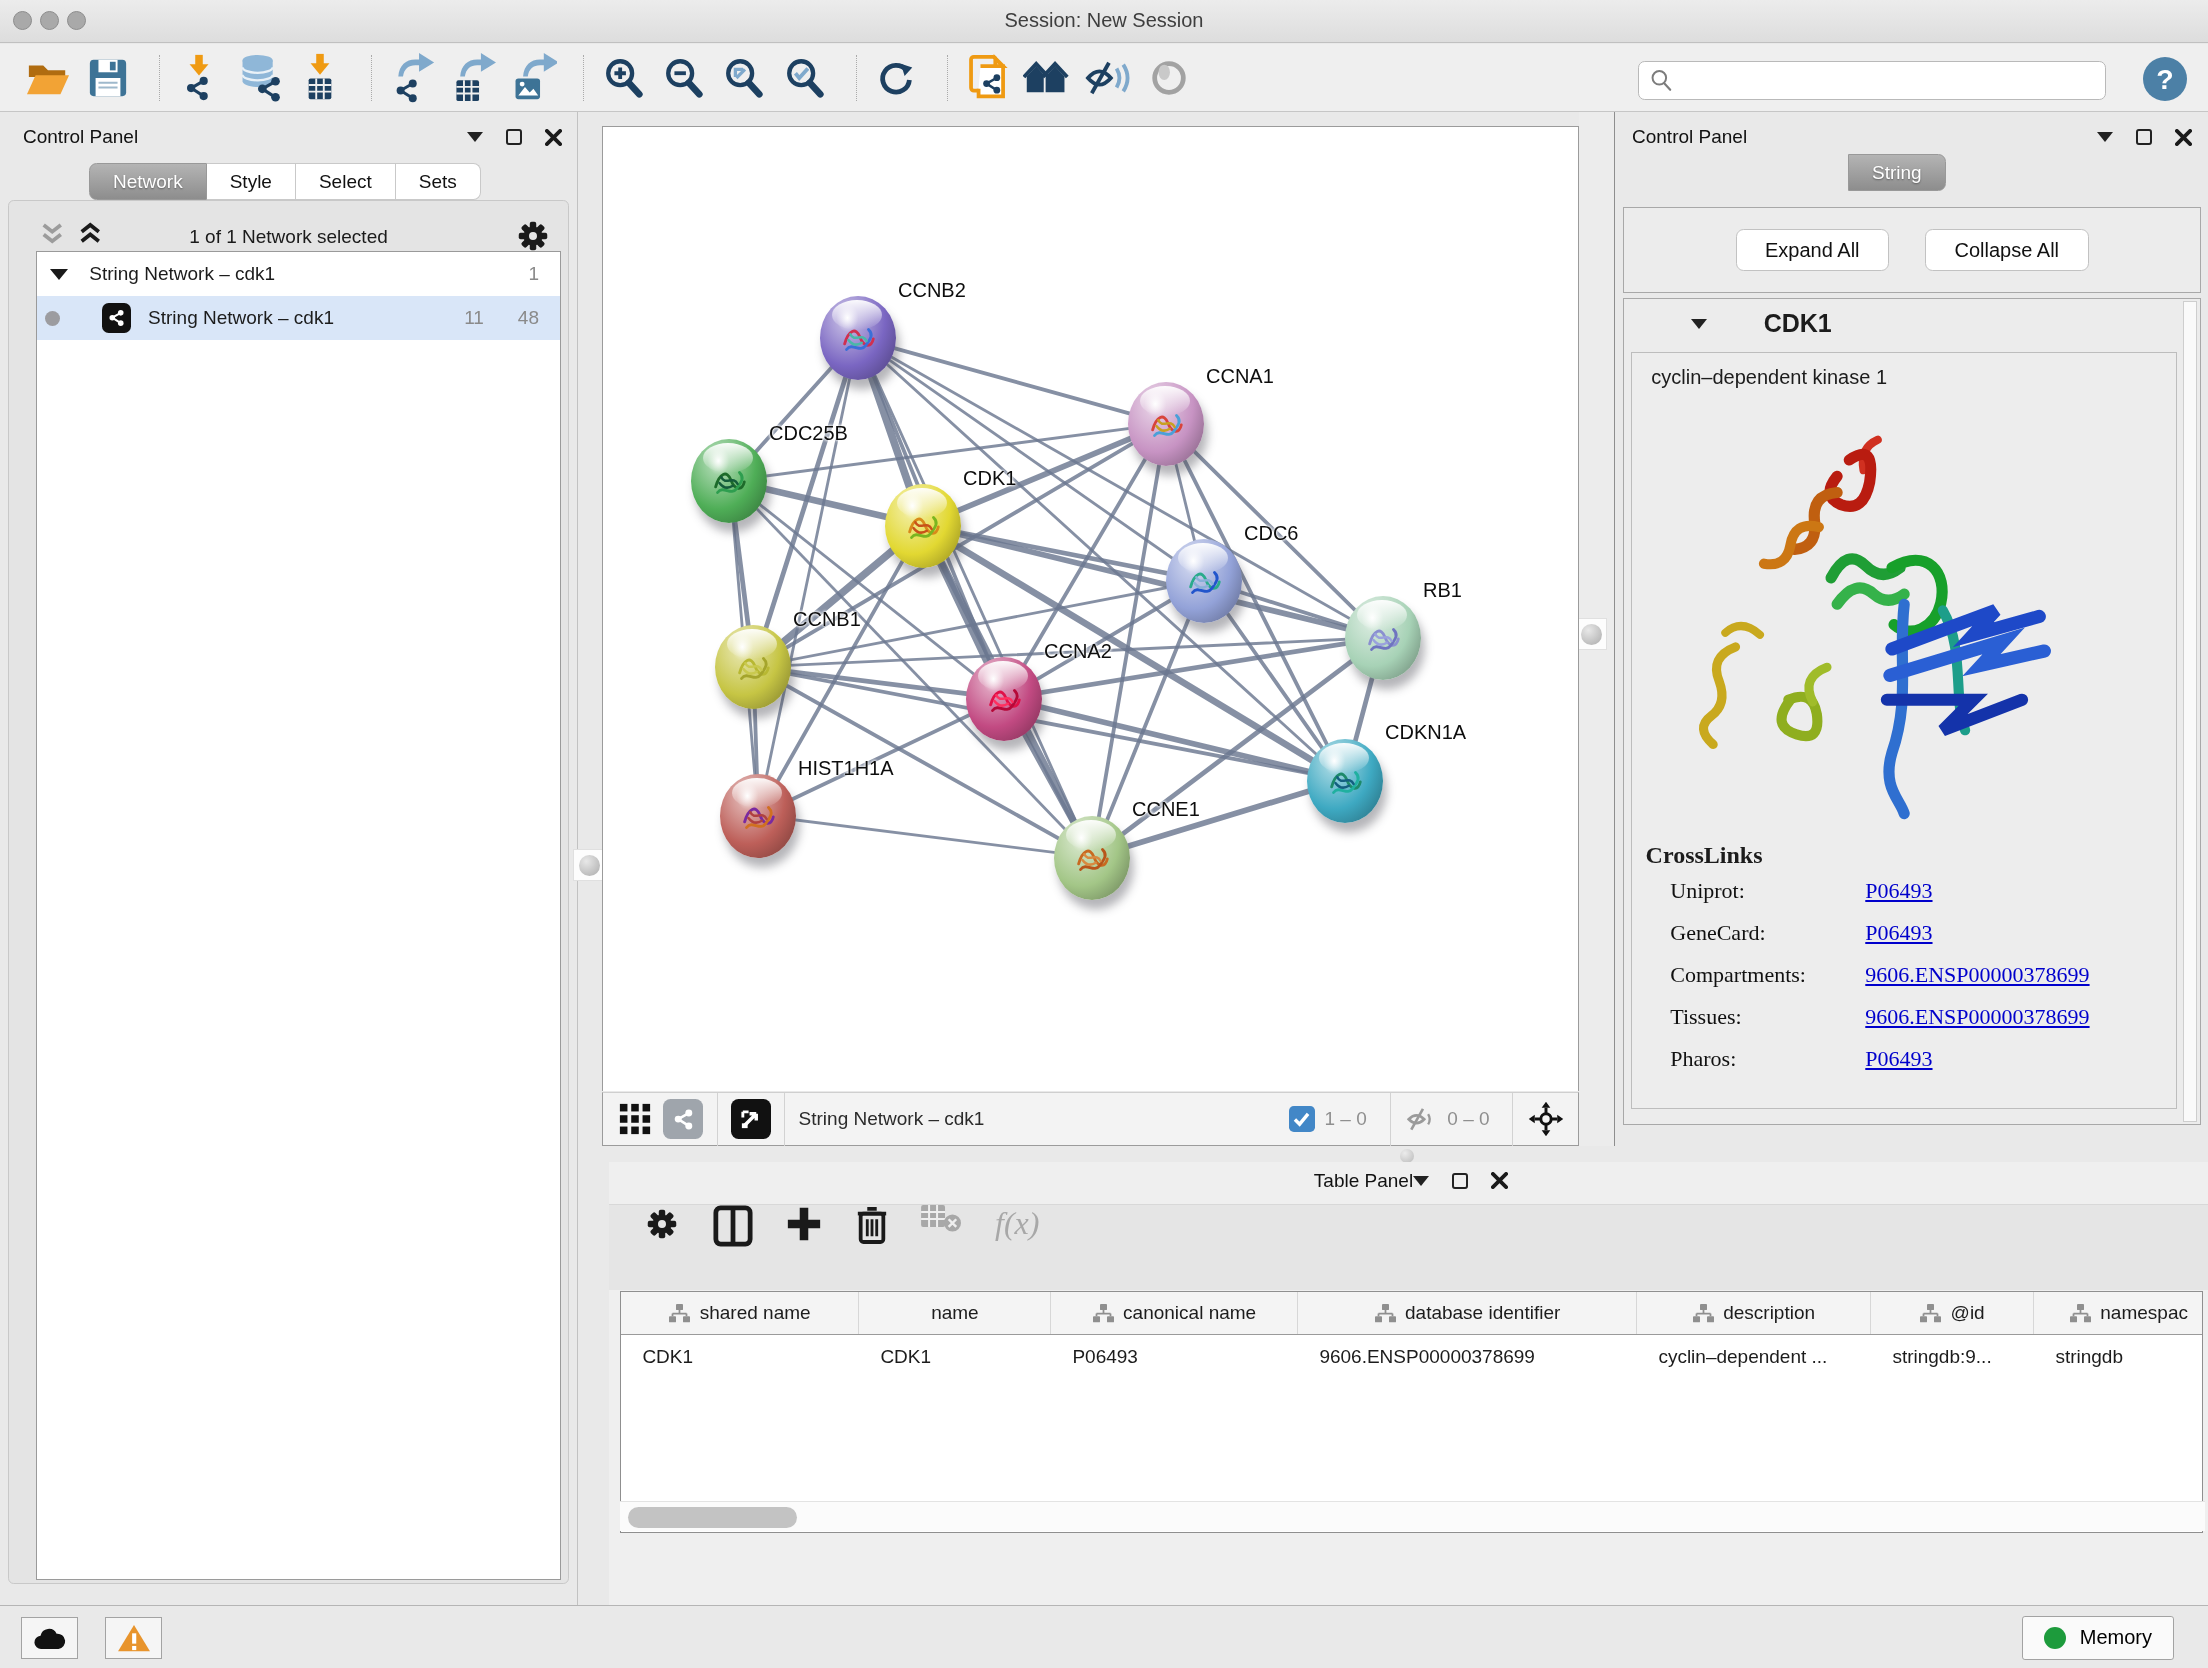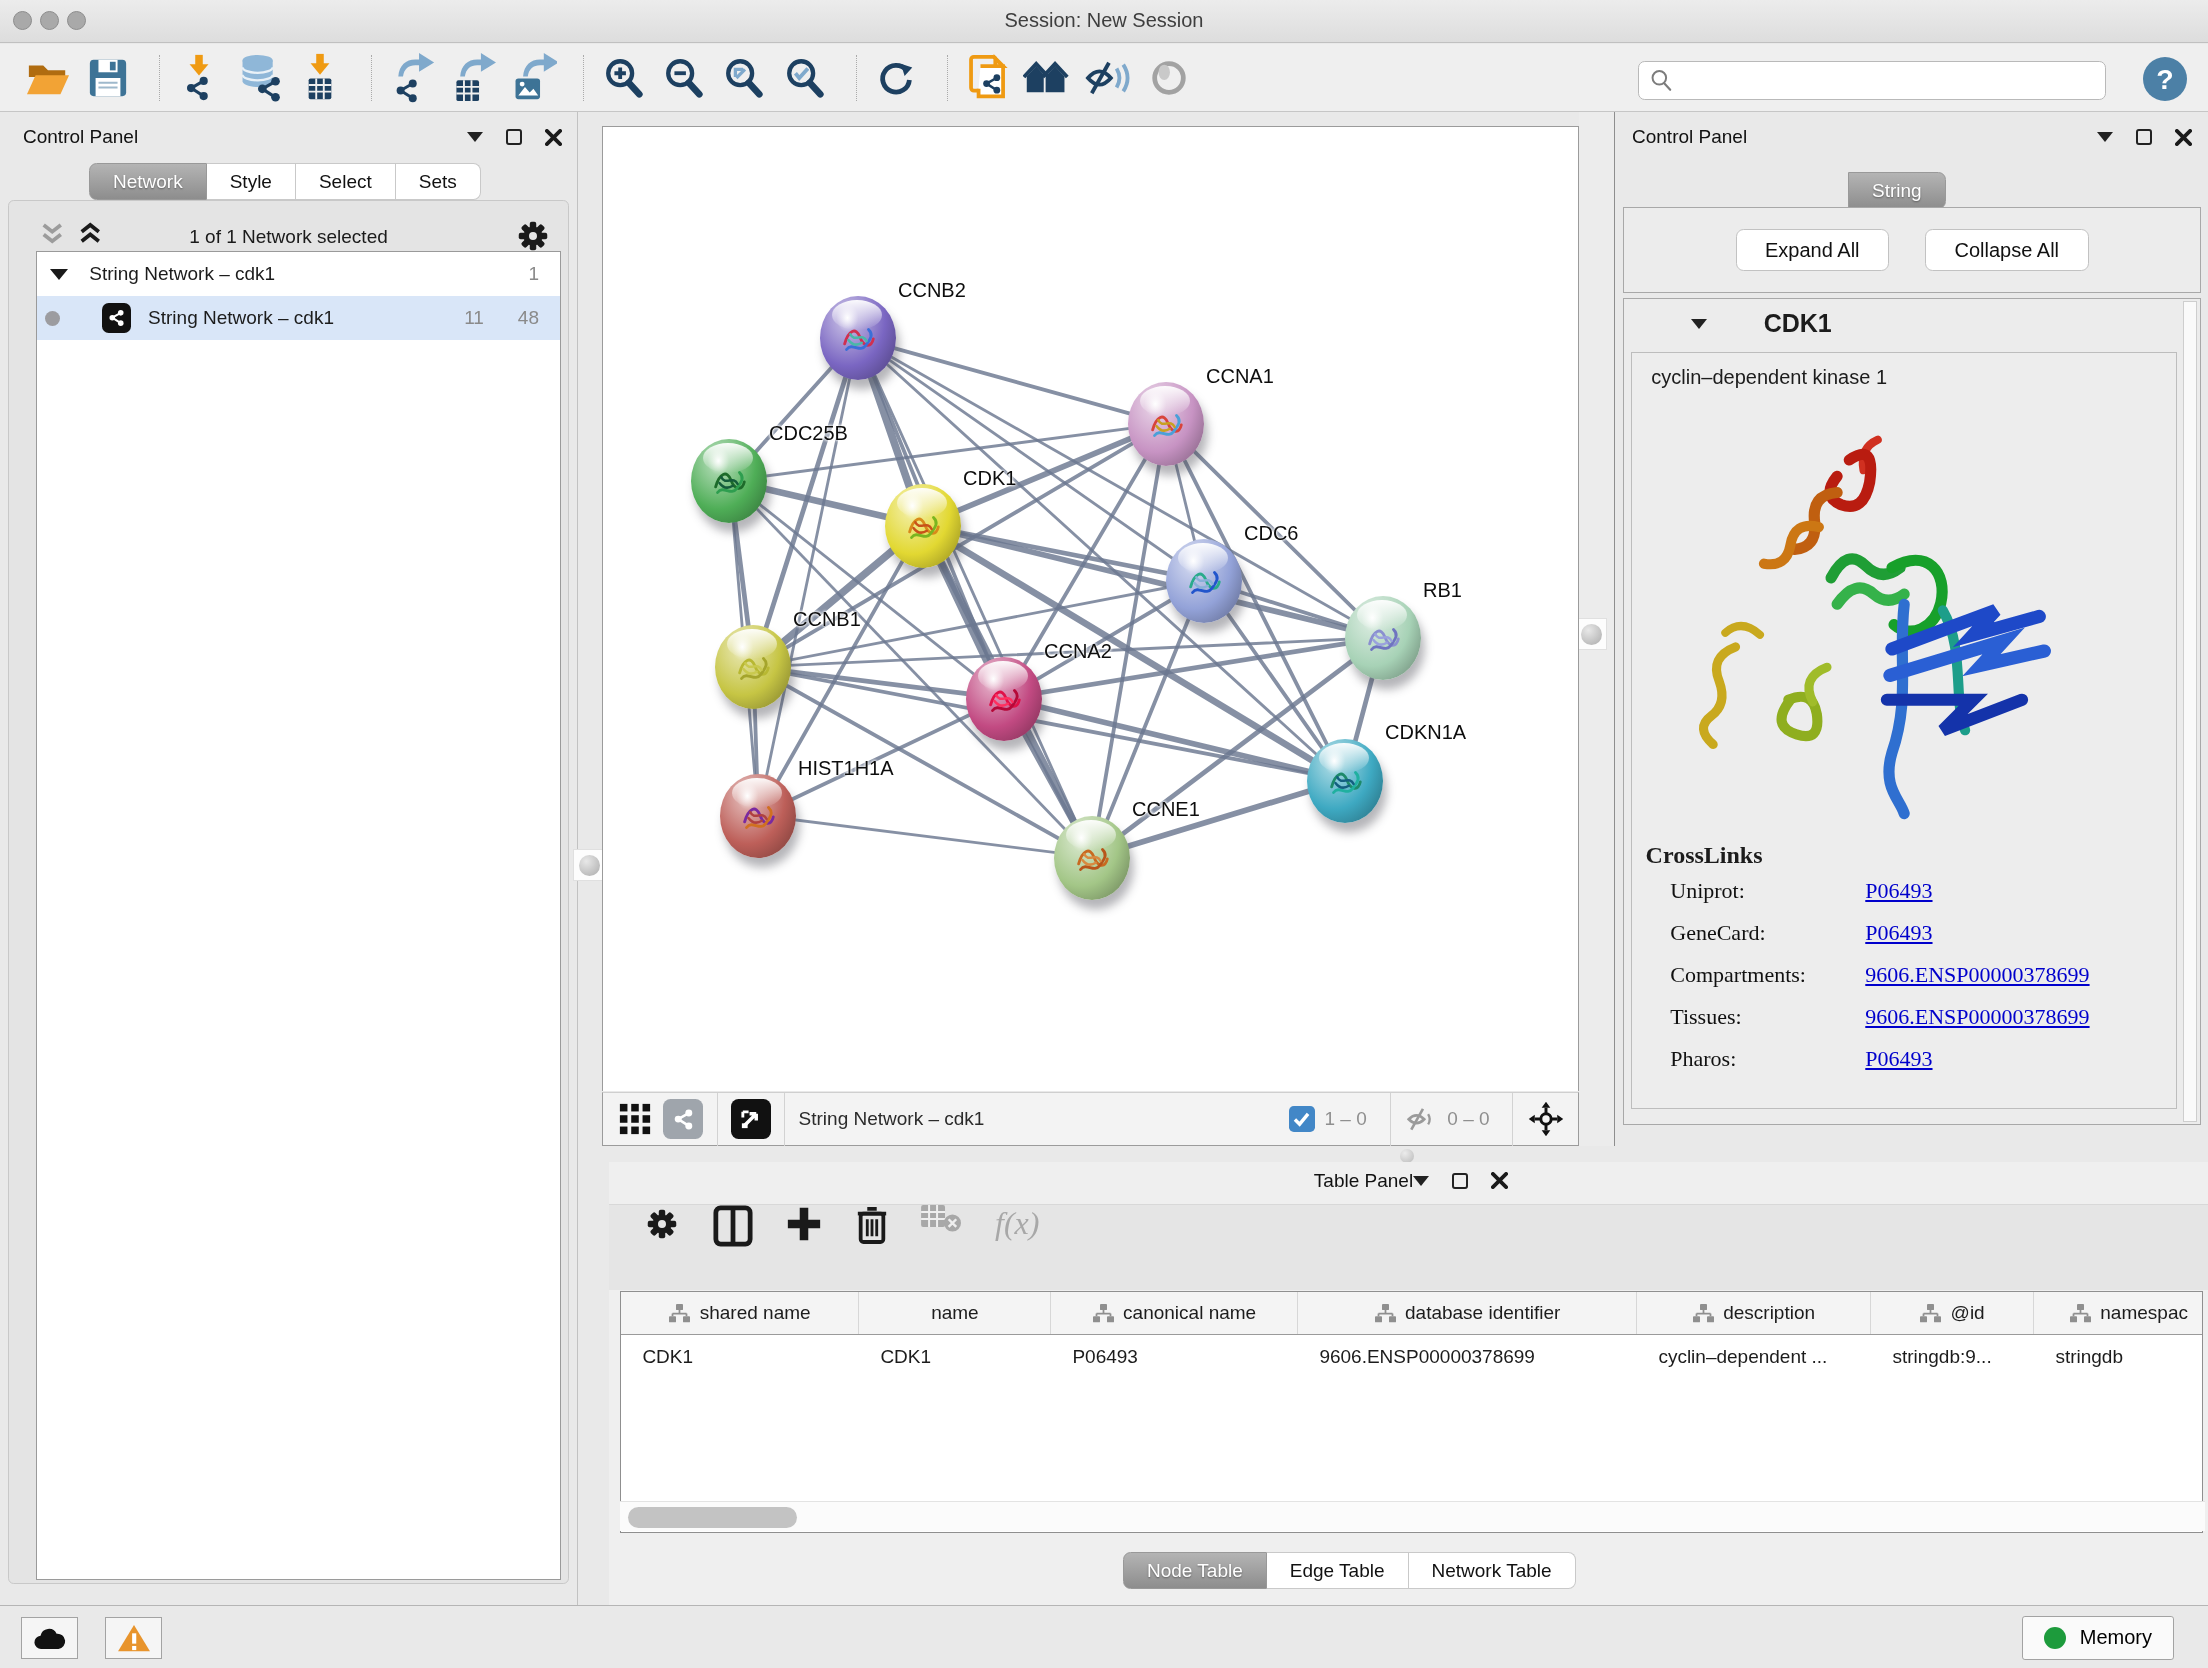--- a/index.html
+++ b/index.html
@@ -94,21 +94,21 @@
   .split-handle { position:absolute; width:32px; height:32px; background:#fdfdfd; border:1px solid #e0e0e0;
     display:flex; align-items:center; justify-content:center; cursor:pointer; }
   .split-handle .ball { width:21px; height:21px; border-radius:50%;
     background:radial-gradient(circle at 35% 30%, #e8e8e8, #ababab); }
   .hsplit-dot { position:absolute; left:1400px; top:1149px; width:14.3px; height:14.3px; border-radius:50%;
     background:radial-gradient(circle at 35% 30%, #ececec, #b9b9b9); cursor:pointer; }
 
   
   .results-panel { position:absolute; left:1617px; top:112px; width:592px; height:1034px; background:#e9e9e9; }
   .rp-head { position:absolute; left:15px; right:17px; top:14.3px; display:flex; justify-content:space-between; align-items:center; }
-  .rp-tab { position:absolute; left:231px; top:60px; }
+  .rp-tab { position:absolute; left:231px; top:42px; }
   .rp-box1 { position:absolute; left:5.7px; right:7.6px; top:95px; height:86px; border:1.9px solid #a8a8a8; background:#ececec;
     display:flex; align-items:center; justify-content:center; gap:36px; }
   .rp-btn { background:#fff; border:1px solid #c2c2c2; border-radius:7.6px; height:42px; padding:0 28.5px;
     font-size:20px; color:#111; cursor:pointer; }
   .rp-box2 { position:absolute; left:5.7px; right:7.6px; top:186px; bottom:21px; border:1.9px solid #a8a8a8; background:#ececec; }
   .rp-generow { height:49px; display:flex; align-items:center; padding-left:67px; gap:57px; }
   .rp-genename { font-size:25px; font-weight:bold; }
   .rp-inner { position:absolute; left:7.6px; right:23px; top:53px; bottom:15px; border:1px solid #bdbdbd; background:#ededed; overflow:hidden; }
   .rp-desc { font-size:20px; padding:13.3px 0 0 19px; }
   .rp-protein { margin:5.7px 0 0 5.7px; }
@@ -803,25 +803,20 @@
           <div class="tbl-cell" style="width: 339px;">9606.ENSP00000378699</div>
           <div class="tbl-cell" style="width: 234px;">cyclin–dependent ...</div>
           <div class="tbl-cell" style="width: 163px;">stringdb:9...</div>
           <div class="tbl-cell" style="width: 190px;">stringdb</div>
         </div>
       </div>
   </div>
   <div class="tbl-hscroll">
     <span class="tbl-thumb"></span>
   </div>
-  <div class="seg tp-tabs">
-    <span class="tab selected">Node Table</span>
-    <span class="tab">Edge Table</span>
-    <span class="tab">Network Table</span>
-  </div>
 </section>
 
 <div class="statusbar">
   <button class="sb-btn" style="left:21px">
     <svg width="34" height="25" viewBox="0 0 36 26">
       <path d="M9 24 a7 7 0 0 1 -1 -14 a9 9 0 0 1 17 -2 a6.5 6.5 0 0 1 2 16 Z" fill="#111"></path>
     </svg>
   </button>
   <button class="sb-btn" style="left:105px">
     <svg width="34" height="30" viewBox="0 0 36 32">

